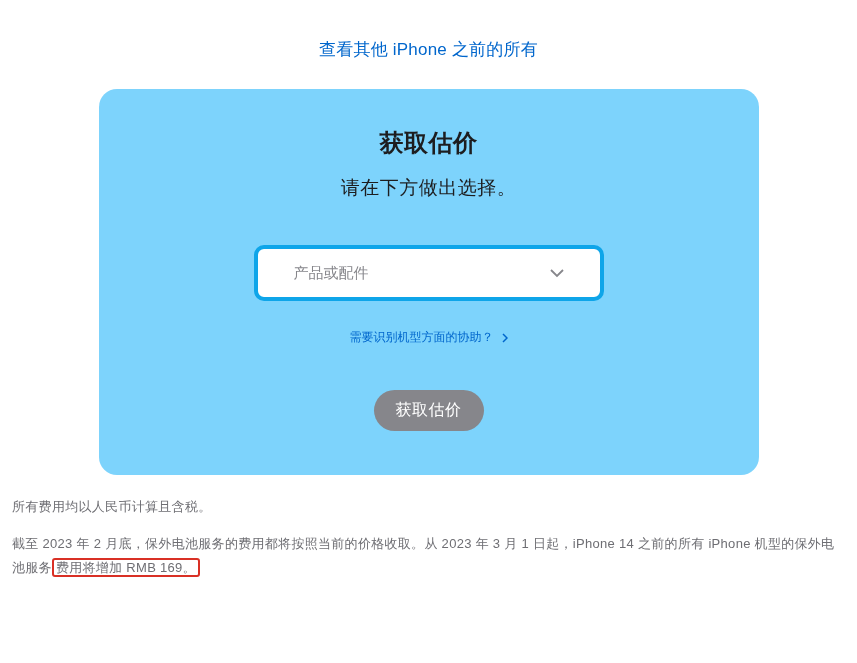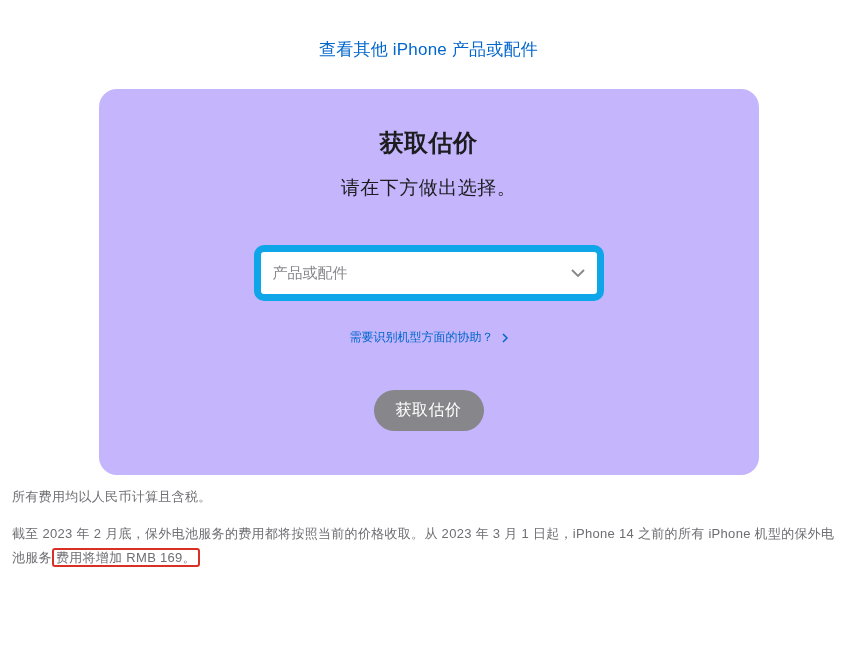--- a/index.html
+++ b/index.html
@@ -18,21 +18,21 @@
       text-align: center;
       padding: 38px 0 28px 0;
     }
     .top-link a {
       color: #0066cc;
       text-decoration: none;
       font-size: 17px;
       letter-spacing: 0.2px;
     }
     .card {
-      background: #c4b5fd;
+      background: #7dd3fc;
       border-radius: 18px;
       width: 660px;
       margin: 0 auto;
       padding: 38px 20px 44px 20px;
       text-align: center;
     }
     .card-title {
       font-size: 24px;
       font-weight: 600;
       color: #1d1d1f;
@@ -43,26 +43,26 @@
       font-size: 19px;
       color: #1d1d1f;
       margin-bottom: 44px;
       letter-spacing: 0.5px;
     }
     .select-box {
       position: relative;
       width: 350px;
       margin: 0 auto 24px auto;
       background: #fff;
-      border: 7px solid #0ea5e9;
+      border: 4px solid #0ea5e9;
       border-radius: 10px;
       height: 56px;
       display: flex;
       align-items: center;
-      padding: 0 12px;
+      padding: 0 36px;
       cursor: pointer;
     }
     .select-placeholder {
       color: #86868b;
       font-size: 15px;
       flex: 1;
       text-align: left;
     }
     .chevron {
       color: #86868b;
@@ -94,35 +94,35 @@
       cursor: default;
     }
     .footer-text {
       font-size: 13px;
       color: #6e6e73;
       padding: 0 12px;
       line-height: 1.9;
       letter-spacing: 0.3px;
     }
     .footer-line1 {
-      margin-top: 10px;
+      margin-top: 20px;
       margin-bottom: 12px;
     }
     .highlight-box {
       border: 2px solid #d93025;
       border-radius: 3px;
       padding: 0 2px;
       display: inline;
     }
   </style>
 </head>
 <body>
 
 <div class="top-link">
-  <a href="#">查看其他 iPhone 产品或配件</a>
+  <a href="#">查看其他 iPhone 之前的所有</a>
 </div>
 
 <div class="card">
   <div class="card-title">获取估价</div>
   <div class="card-subtitle">请在下方做出选择。</div>
 
   <div class="select-box">
     <span class="select-placeholder">产品或配件</span>
     <svg class="chevron" viewBox="0 0 14 8" fill="none" stroke="currentColor" stroke-width="1.8">
       <path d="M1 1 L7 7 L13 1"></path>

